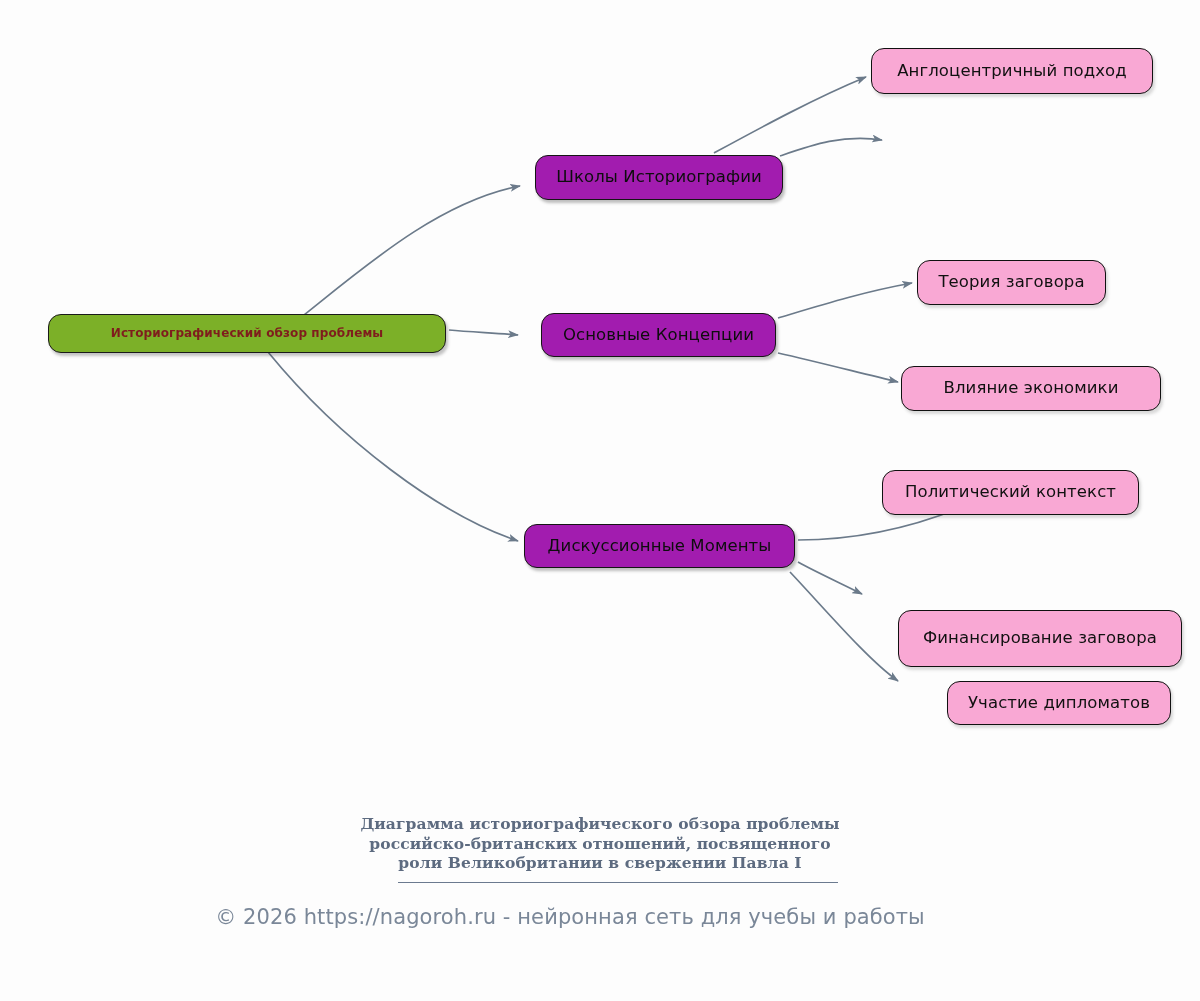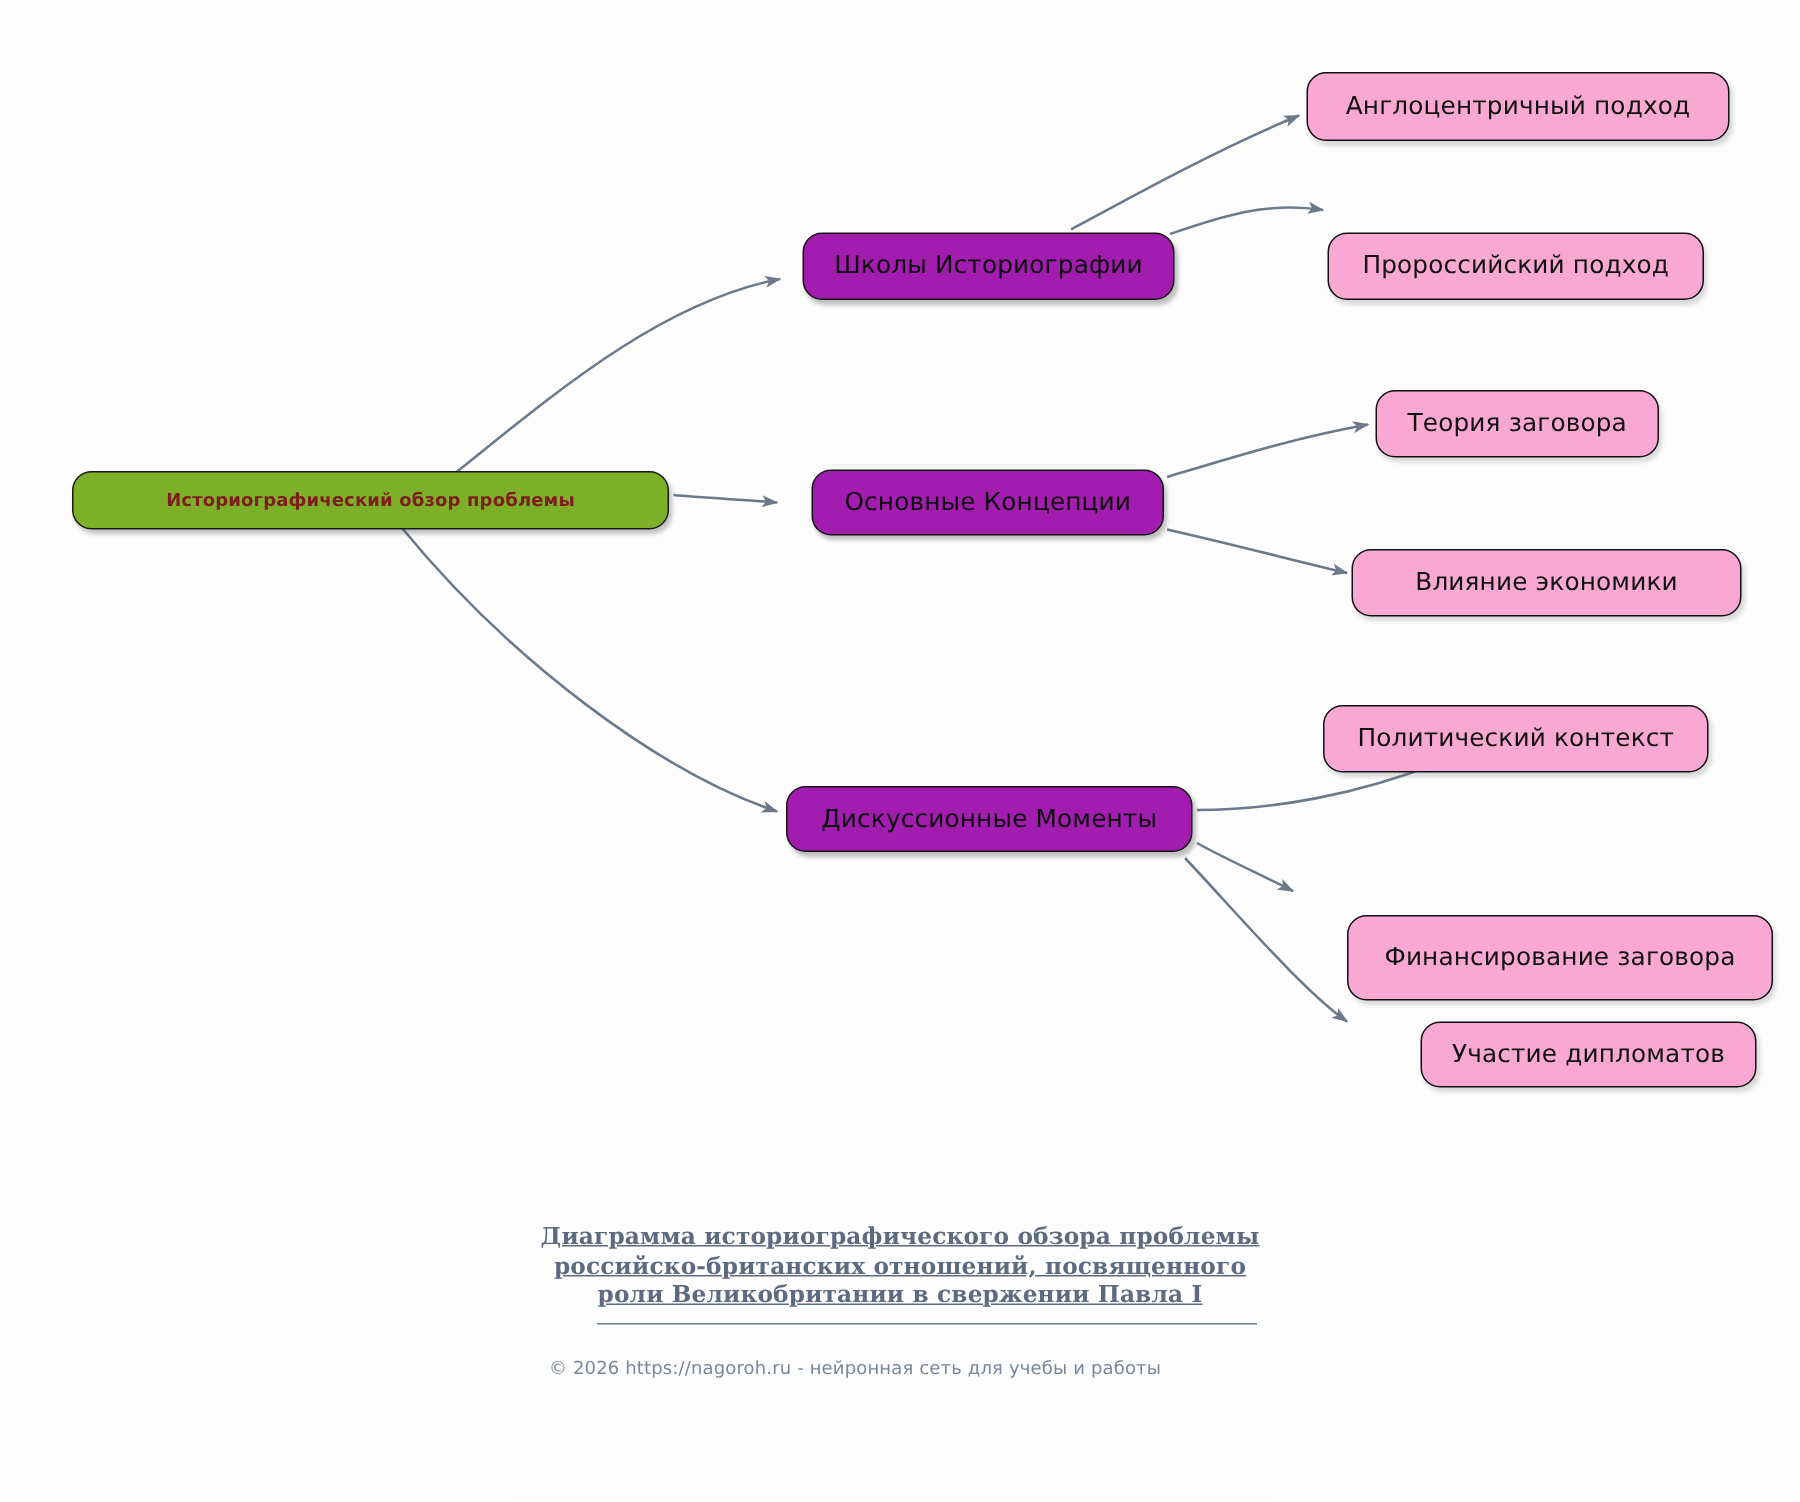--- a/index.html
+++ b/index.html
@@ -65,33 +65,33 @@
     left: 0;
     width: 1200px;
     text-align: center;
     font-family: "DejaVu Serif", "Liberation Serif", serif;
     font-weight: bold;
     font-size: 15.5px;
     line-height: 19.5px;
     color: #5d6b80;
     letter-spacing: 0.1px;
   }
-  .caption-line { display: block; text-decoration: underline; }
+  .caption-line { display: block; }
   .divider {
     position: absolute;
     height: 0;
     border-top: 1.3px solid #6b7a8f;
   }
   .copyright {
     position: absolute;
     left: 0;
     width: 1140px;
     text-align: center;
     font-family: "DejaVu Sans", "Liberation Sans", sans-serif;
-    font-size: 12px;
+    font-size: 21px;
     color: #7a8798;
     letter-spacing: 0.1px;
   }
 </style>
 </head>
 <body>
 
 <div id="canvas">
 
   <svg id="edge-layer" viewBox="0 0 1200 1001" xmlns="http://www.w3.org/2000/svg">
@@ -122,23 +122,20 @@
   </div>
 
   <div class="node node-branch" style="left:535px; top:155px; width:248px; height:45px;">
     <span>Школы Историографии</span>
   </div>
 
   <div class="node node-leaf" style="left:871px; top:48px; width:282px; height:46px;">
     <span>Англоцентричный подход</span>
   </div>
 
-  <div class="node node-leaf" style="left:885px; top:155px; width:251px; height:45px;">
-    <span>Пророссийский подход</span>
-  </div>
 
   <div class="node node-branch" style="left:541px; top:313px; width:235px; height:44px;">
     <span>Основные Концепции</span>
   </div>
 
   <div class="node node-leaf" style="left:917px; top:260px; width:189px; height:45px;">
     <span>Теория заговора</span>
   </div>
 
   <div class="node node-leaf" style="left:901px; top:366px; width:260px; height:45px;">

